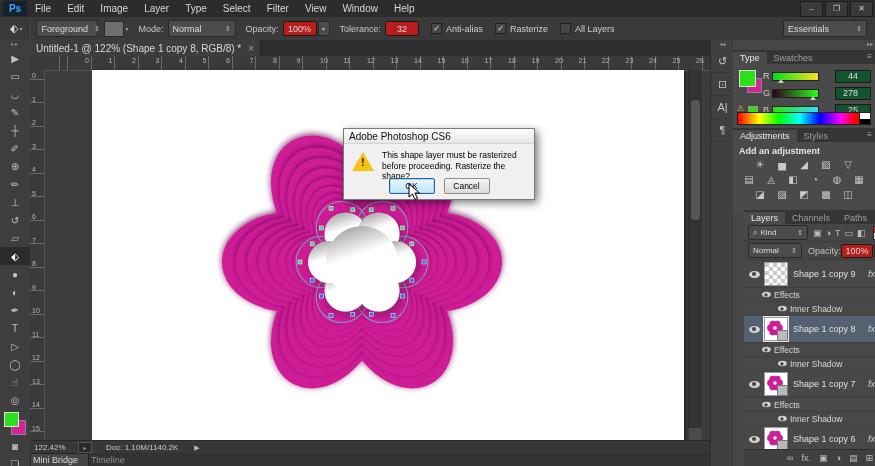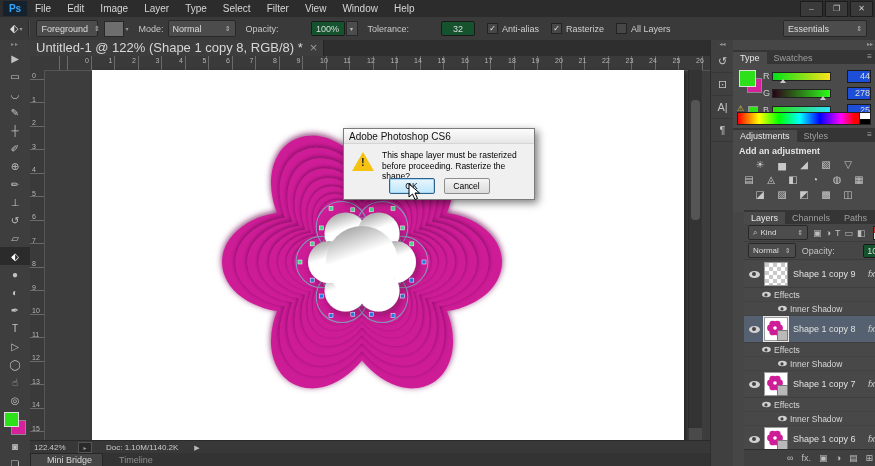--- a/index.html
+++ b/index.html
@@ -19,43 +19,43 @@
   .optionsbar{position:absolute;left:0;top:17px;width:875px;height:23px;background:#3a3a3a;
     border-bottom:1px solid #272727;display:flex;align-items:center;font-size:9px;}
   .opt-tool{margin-left:10px;color:#ddd;font-size:11px;}
   .opt-dd-arrow{color:#999;font-size:6px;margin-left:1px;}
   .opt-sep{width:1px;height:16px;background:#2b2b2b;margin:0 6px;border-right:1px solid #4a4a4a;}
   .dropdown{background:#4c4c4c;border:1px solid #282828;border-radius:2px;height:15px;
     display:flex;align-items:center;padding:0 4px;color:#ddd;}
   .dropdown .dd-caret{margin-left:auto;padding-left:6px;color:#bbb;font-size:7px;}
   .swatchbox{width:18px;height:14px;background:#6e6e6e;border:1px solid #282828;margin-left:6px;}
   .opt-label{margin:0 4px 0 10px;color:#c8c8c8;}
-  .numbox{background:#14532d;border:1px solid #1a1a1a;border-radius:2px;height:13px;min-width:26px;
-    display:flex;align-items:center;justify-content:center;color:#ddd;padding:0 3px;margin-left:28px;}
+  .numbox{background:#b91c1c;border:1px solid #1a1a1a;border-radius:2px;height:13px;min-width:26px;
+    display:flex;align-items:center;justify-content:center;color:#ddd;padding:0 3px;}
   .mini-btn{width:10px;height:13px;background:#4c4c4c;border:1px solid #282828;margin-left:1px;
     display:flex;align-items:center;justify-content:center;font-size:6px;color:#bbb;}
   .check{display:flex;align-items:center;margin-left:12px;}
   .checkbox{width:9px;height:9px;background:#474747;border:1px solid #232323;margin-right:4px;
     display:flex;align-items:center;justify-content:center;font-size:8px;color:#e8e8e8;}
   .workspace-dd{margin-left:auto;margin-right:8px;width:74px;}
   
   .toolcol{position:absolute;left:0;top:40px;width:30px;height:426px;background:#3e3e3e;
     border-right:1px solid #2e2e2e;}
   .toolcol-header{height:9px;text-align:center;color:#8a8a8a;font-size:6px;letter-spacing:1px;}
   .tool{width:30px;height:18px;display:flex;align-items:center;justify-content:center;
     color:#c2c2c2;font-size:10px;}
   .tool.selected{background:#2b2b2b;color:#fff;}
   .fgbg{position:relative;width:30px;height:26px;margin-top:2px;}
   .fgswatch{position:absolute;left:4px;top:1px;width:13px;height:13px;border:1px solid #dedede;z-index:2;}
   .bgswatch{position:absolute;left:11px;top:9px;width:13px;height:13px;border:1px solid #8a8a8a;}
   
   .docarea{position:absolute;left:30px;top:40px;width:680px;height:426px;background:#3d3d3d;}
   .doctabs{position:absolute;left:0;top:0;width:680px;height:16px;background:#2e2e2e;display:flex;}
-  .doctab{background:#3d3d3d;border-right:1px solid #262626;display:flex;align-items:flex-start;
-    padding:0 6px;color:#d8d8d8;font-size:13px;}
+  .doctab{background:#3d3d3d;border-right:1px solid #262626;display:flex;align-items:center;
+    padding:0 6px;color:#d8d8d8;font-size:10px;}
   .doctab .closex{margin-left:7px;color:#9a9a9a;}
   .canvas{position:absolute;left:0;top:16px;width:680px;height:384px;background:#3d3d3d;overflow:hidden;}
   .ruler-corner{position:absolute;left:0;top:0;width:14px;height:14px;background:#3a3a3a;
     border-right:1px solid #555;border-bottom:1px solid #555;}
   .ruler-top{position:absolute;left:14px;top:0;width:666px;height:14px;background:#3a3a3a;
     border-bottom:1px solid #555;
     background-image:repeating-linear-gradient(to right,#6a6a6a 0 1px,transparent 1px 23.5px);
     background-position:23px 0;}
   .ruler-top span{position:absolute;top:1px;font-size:7px;color:#b5b5b5;}
   .ruler-left{position:absolute;left:0;top:14px;width:14px;height:370px;background:#3a3a3a;
@@ -73,21 +73,21 @@
   .scroll-corner{position:absolute;right:8px;bottom:0;width:13px;height:12px;background:#4a4a4a;}
   
   .statusbar{position:absolute;left:0;top:400px;width:680px;height:13px;background:#383838;
     border-top:1px solid #2a2a2a;display:flex;align-items:center;font-size:8px;color:#c9c9c9;}
   .statusbar .zoomval{margin-left:4px;width:44px;}
   .statusbar .chip{width:12px;height:9px;background:#2a2a2a;border:1px solid #555;margin-right:14px;
     display:flex;align-items:center;justify-content:center;font-size:6px;color:#999;}
   .statusbar .flyout{margin-left:16px;color:#bbb;font-size:7px;}
   .bottomtabs{position:absolute;left:0;top:413px;width:680px;height:13px;background:#333;
     display:flex;align-items:flex-end;}
-  .btab{padding:1px 10px 1px 16px;font-size:9px;color:#909090;}
+  .btab{padding:1px 10px 1px 2px;font-size:9px;color:#909090;}
   .btab.active{background:#454545;color:#d8d8d8;border:1px solid #262626;border-bottom:none;}
   
   .dockstrip{position:absolute;left:710px;top:40px;width:23px;height:426px;background:#404040;
     border-left:1px solid #2d2d2d;border-right:1px solid #2d2d2d;}
   .dock-head{height:10px;text-align:center;color:#999;font-size:6px;}
   .dock-icon{width:23px;height:22px;display:flex;align-items:center;justify-content:center;
     color:#c5c5c5;font-size:11px;border-bottom:1px solid #373737;}
   
   .panels{position:absolute;left:733px;top:40px;width:142px;height:426px;background:#464646;}
   .panel-collapse{position:absolute;right:2px;top:0px;color:#999;font-size:6px;}
@@ -97,22 +97,22 @@
   .pmenu{position:absolute;right:3px;top:2px;color:#aaa;font-size:8px;}
   .colorpanel{position:absolute;left:0;top:10px;width:142px;height:78px;}
   .colorbody{position:relative;height:64px;background:#4a4a4a;}
   .cp-fg{position:absolute;left:6px;top:6px;width:15px;height:15px;border:1px solid #ddd;z-index:2;}
   .cp-bg{position:absolute;left:14px;top:14px;width:13px;height:13px;border:1px solid #888;}
   .chan{position:absolute;left:30px;height:12px;display:flex;align-items:center;width:108px;}
   .chan .clabel{width:9px;color:#ccc;}
   .chan .slider{position:relative;flex:1;height:7px;border:1px solid #222;}
   .chan .sthumb{position:absolute;top:6px;width:0;height:0;border-left:3px solid transparent;
     border-right:3px solid transparent;border-bottom:4px solid #c9c9c9;}
-  .chan .cval{width:22px;margin-left:16px;height:11px;background:#1d4ed8;border:1px solid #1a1a1a;
-    color:#ddd;display:flex;align-items:center;justify-content:flex-end;padding-right:0;}
+  .chan .cval{width:22px;margin-left:16px;height:11px;background:#14532d;border:1px solid #1a1a1a;
+    color:#ddd;display:flex;align-items:center;justify-content:flex-end;padding-right:12px;}
   .gamut{position:absolute;left:4px;top:40px;font-size:8px;color:#d8c55a;}
   .gamut-chip{position:absolute;left:15px;top:42px;width:8px;height:8px;border:1px solid #999;}
   .spectrum{position:absolute;left:4px;bottom:3px;height:11px;width:124px;border:1px solid #222;
     background:linear-gradient(to right,#ff0000,#ffff00 17%,#00ff00 33%,#00ffff 50%,#0000ff 66%,#ff00ff 83%,#ff0000 94%,#ff0000);}
   .spec-end{position:absolute;right:4px;bottom:3px;width:10px;height:11px;border:1px solid #222;
     background:linear-gradient(to bottom,#fff 0 50%,#000 50%);}
   .adjpanel{position:absolute;left:0;top:88px;width:142px;height:82px;}
   .adjbody{background:#4a4a4a;height:68px;padding-top:2px;}
   .adjheading{font-weight:bold;color:#e4e4e4;padding:2px 0 1px 6px;font-size:9px;}
   .adjrow{display:flex;justify-content:center;gap:9px;padding:2px 0;}

